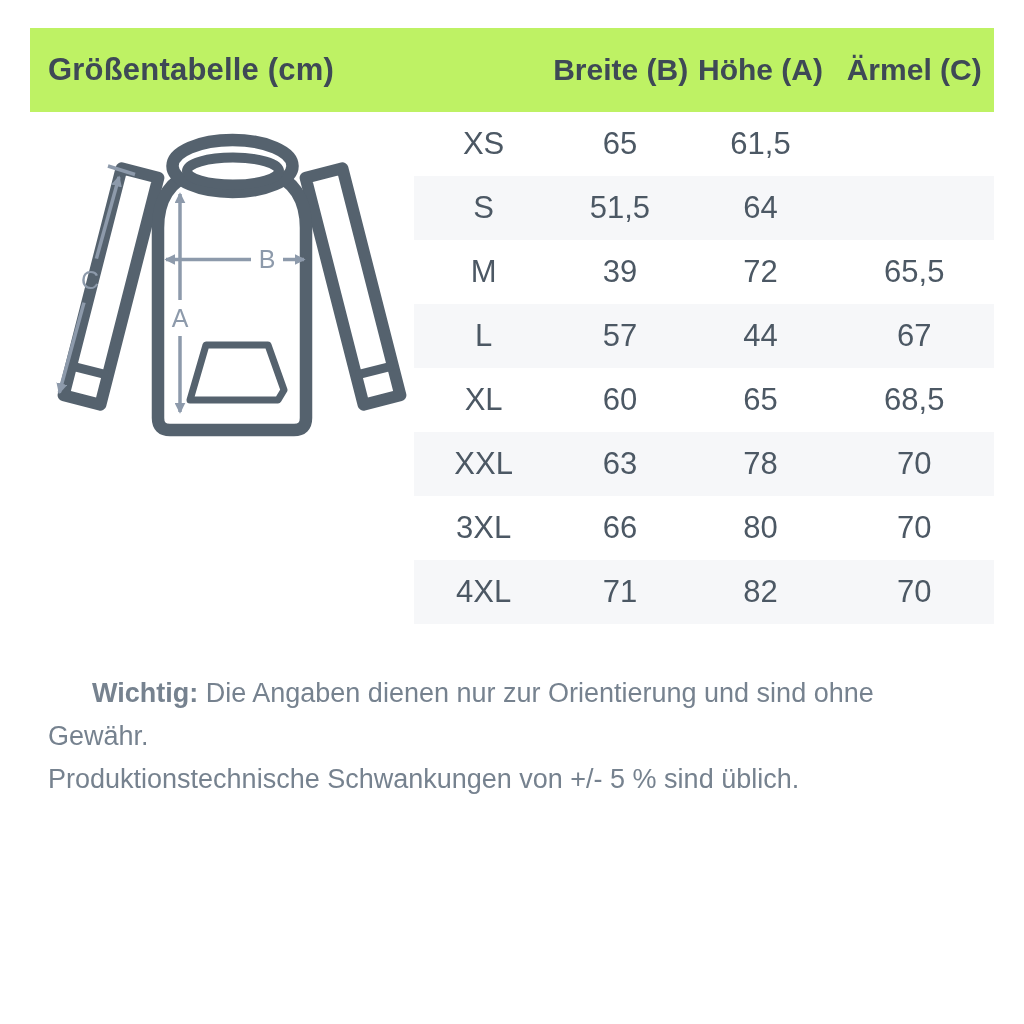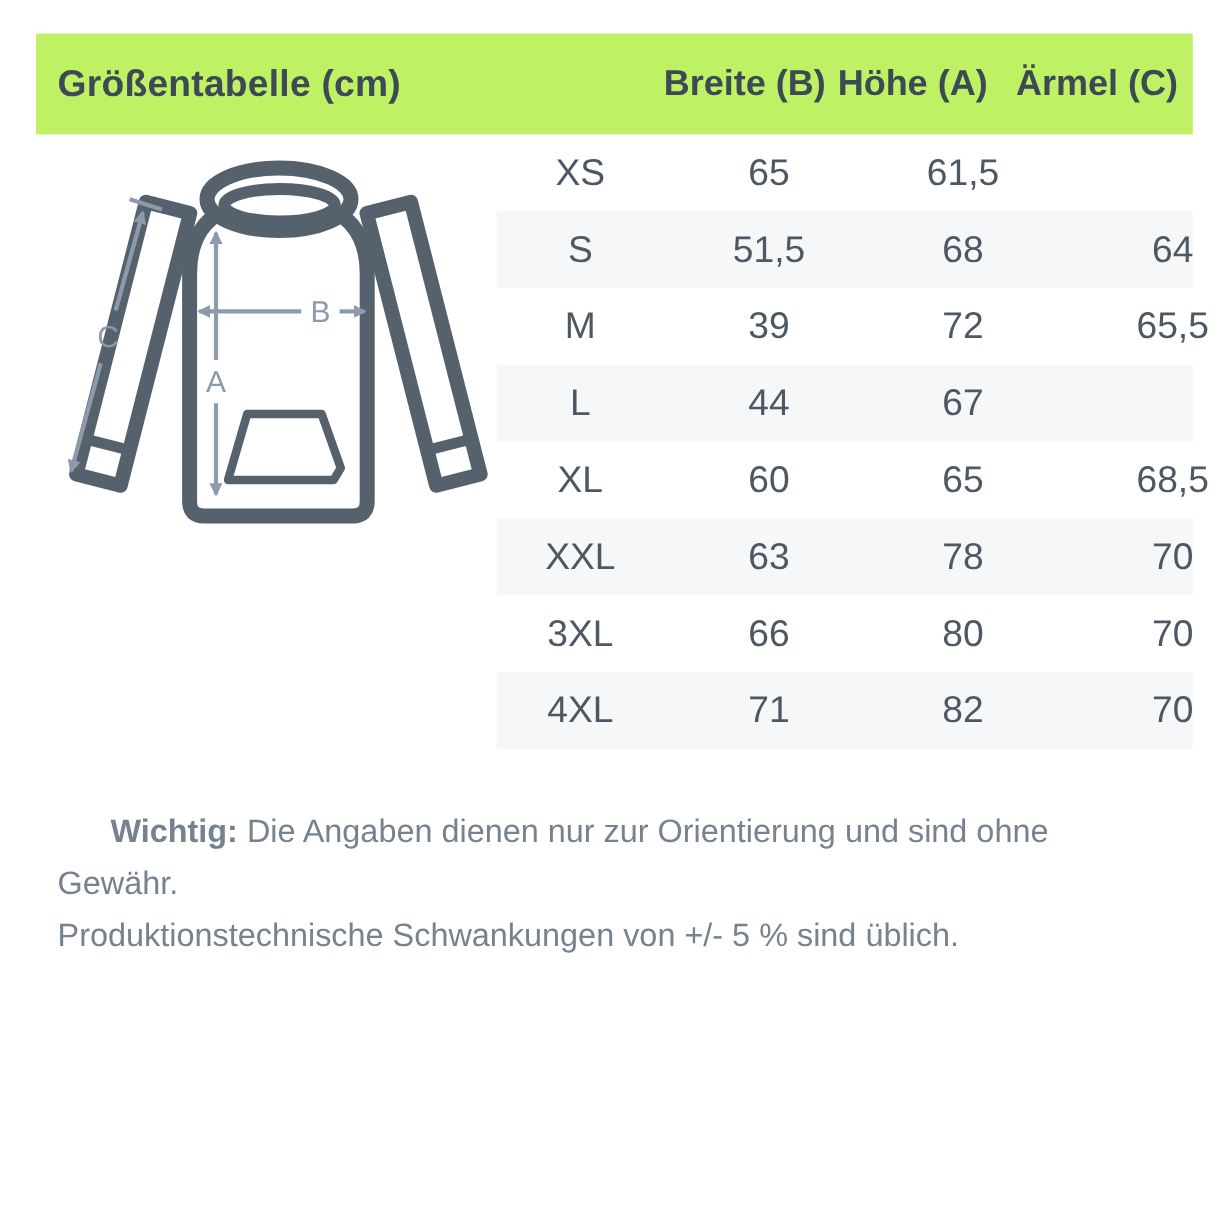--- a/index.html
+++ b/index.html
@@ -17,21 +17,21 @@
     font-size:31px;font-weight:bold;color:#3e4956;letter-spacing:0.2px;
   }
   .head-grid{
     position:absolute;left:384px;top:0;width:580px;height:84px;
     display:grid;grid-template-columns:24% 23% 25.5% 27.5%;align-items:center;
   }
   .hcell{text-align:center;font-size:30px;font-weight:bold;color:#3e4956;white-space:nowrap;}
   .table{position:absolute;left:414px;top:112px;width:580px;}
   .trow{
     height:64px;display:grid;grid-template-columns:24% 23% 25.5% 27.5%;
-    align-items:center;font-size:31px;color:#4c5864;gap:21px;
+    align-items:center;font-size:31px;color:#4c5864;
   }
   .trow:nth-child(even){background:#f6f7f9;}
   .tcell{text-align:center;white-space:nowrap;}
   .hoodie{position:absolute;left:40px;top:128px;}
   .outline{fill:#ffffff;stroke:#55626e;stroke-linejoin:round;stroke-linecap:round;}
   .dim{stroke:#8d9aab;stroke-width:3.5;fill:none;}
   .dimlabel{fill:#8d9aab;font-size:25px;font-family:"Liberation Sans",sans-serif;}
   .note{
     position:absolute;left:48px;top:672px;width:920px;
     font-size:27px;color:#76828f;line-height:43px;
@@ -98,31 +98,31 @@
 
   <div class="table">
     <div class="trow">
       <div class="tcell">XS</div>
       <div class="tcell">65</div>
       <div class="tcell">61,5</div>
     </div>
     <div class="trow">
       <div class="tcell">S</div>
       <div class="tcell">51,5</div>
-      <div class="tcell">68</div>
       <div class="tcell">64</div>
     </div>
     <div class="trow">
       <div class="tcell">M</div>
       <div class="tcell">39</div>
       <div class="tcell">72</div>
       <div class="tcell">65,5</div>
     </div>
     <div class="trow">
       <div class="tcell">L</div>
+      <div class="tcell">57</div>
       <div class="tcell">44</div>
       <div class="tcell">67</div>
     </div>
     <div class="trow">
       <div class="tcell">XL</div>
       <div class="tcell">60</div>
       <div class="tcell">65</div>
       <div class="tcell">68,5</div>
     </div>
     <div class="trow">

